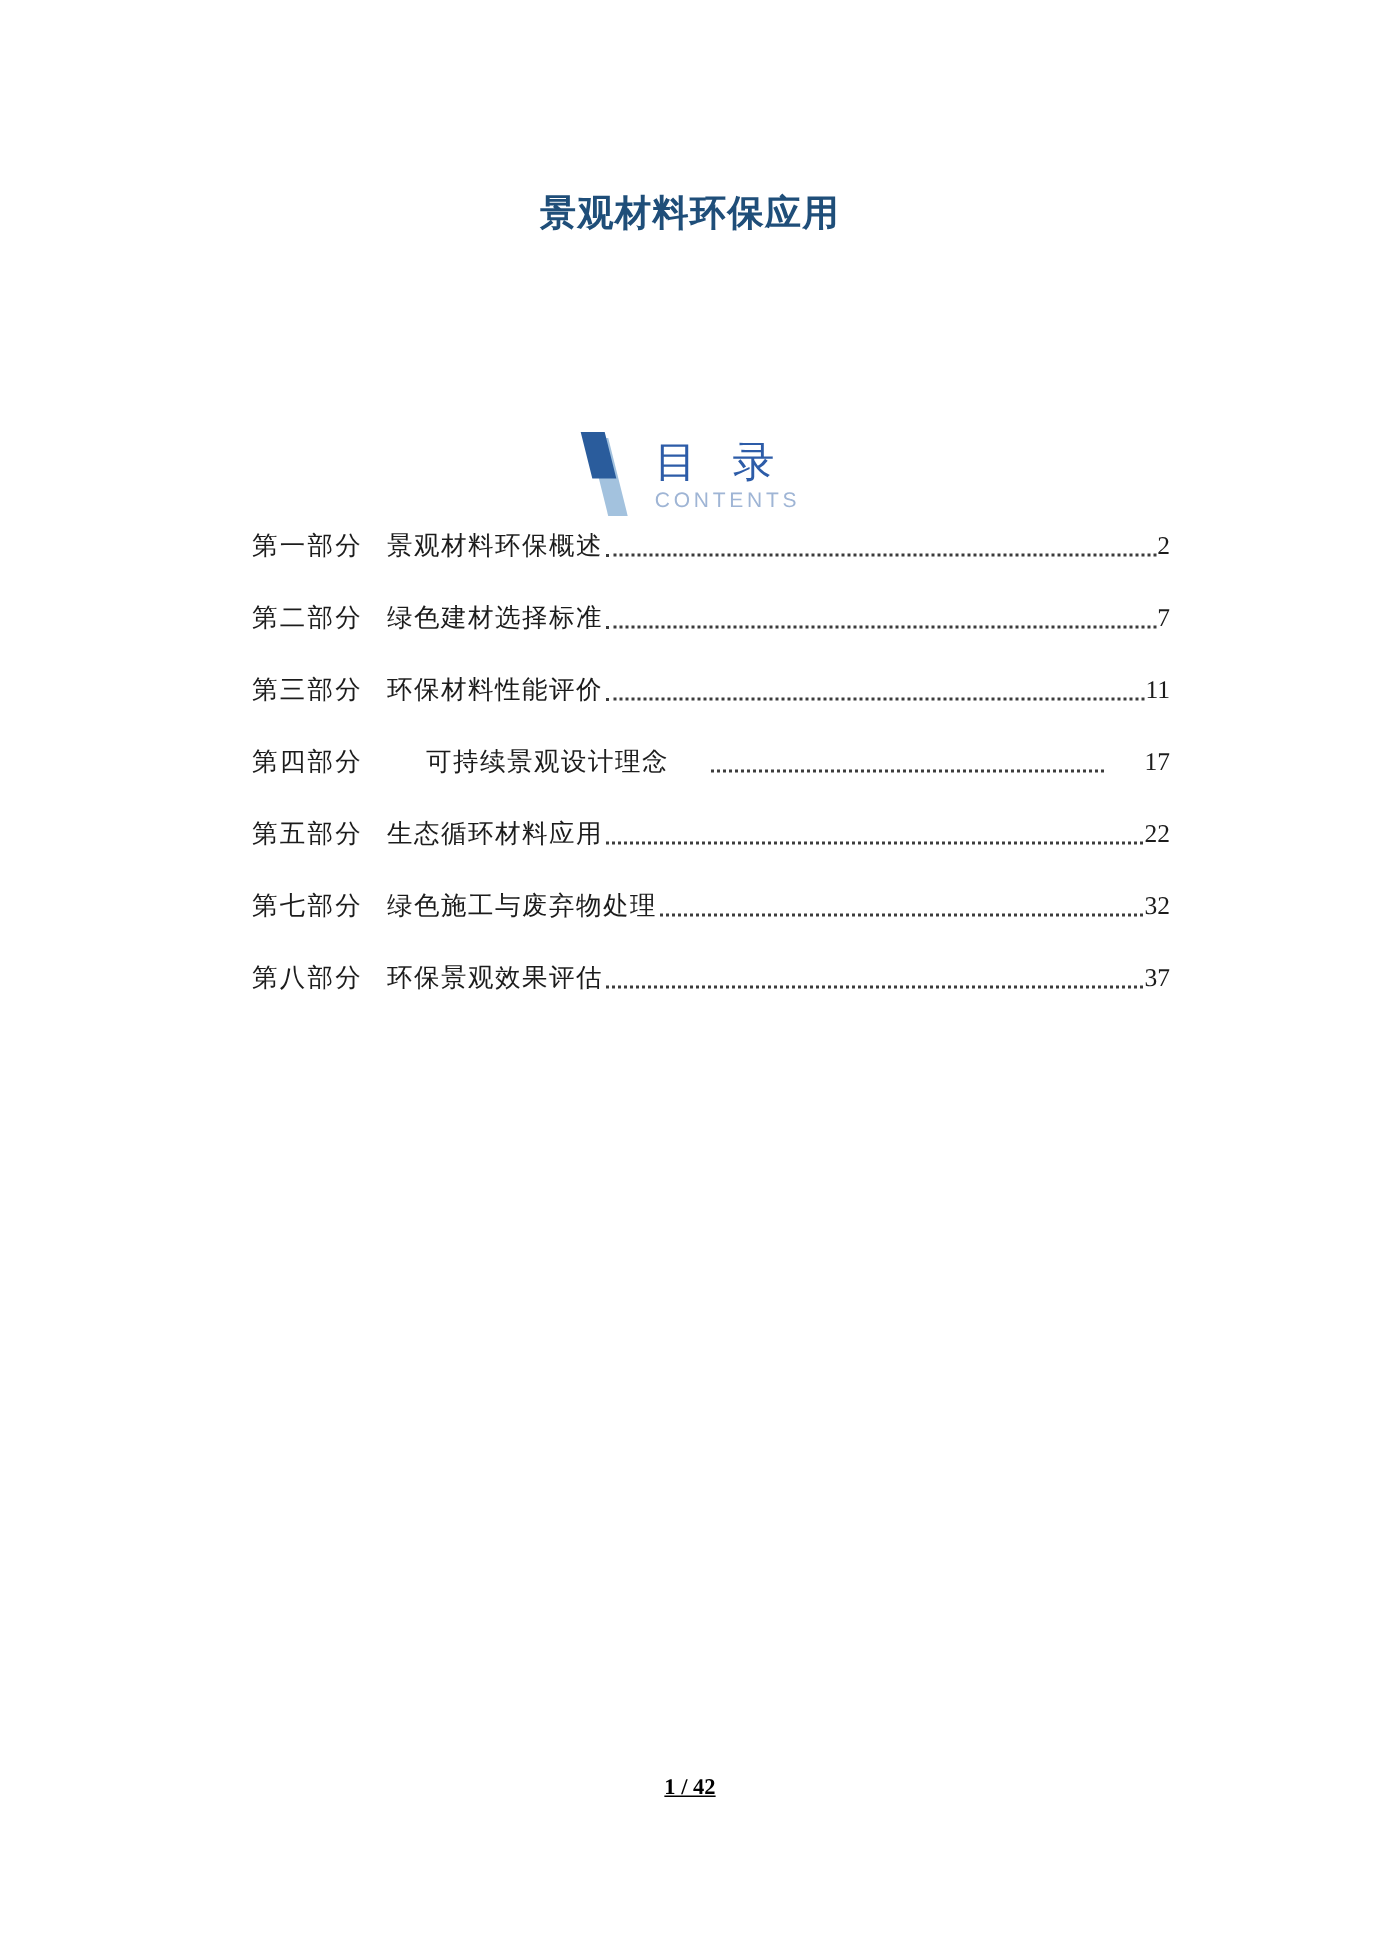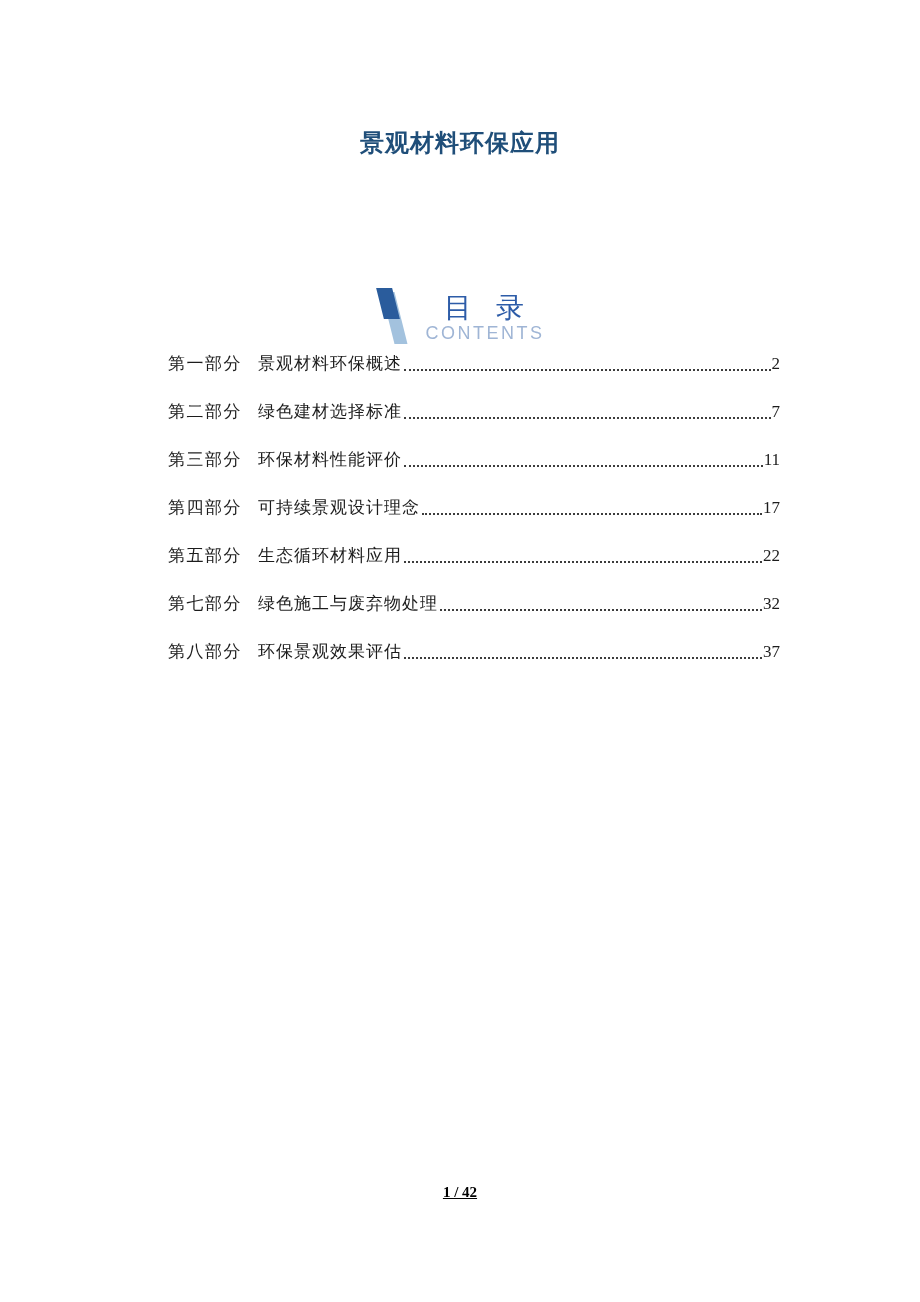--- a/index.html
+++ b/index.html
@@ -69,25 +69,24 @@
     display: flex;
     flex-direction: column;
     padding-top: 6px;
   }
   .toc-cn {
     font-family: "Liberation Sans", "DejaVu Sans", sans-serif;
     font-size: 28px;
     line-height: 28px;
     word-spacing: 12px;
     letter-spacing: 2px;
-    text-align: center;
   }
   .toc-en {
     font-family: "Liberation Sans", "DejaVu Sans", sans-serif;
-    font-size: 18px;
+    font-size: 14px;
     line-height: 14px;
     letter-spacing: 2.5px;
     margin-top: 4px;
   }
 
   
   .toc-list {
     position: absolute;
     top: 337px;
     left: 168px;
@@ -172,21 +171,21 @@
       <span class="toc-page">7</span>
     </div>
 
     <div class="toc-row" style="color: rgb(28, 28, 28);">
       <span class="toc-part">第三部分</span>
       <span class="toc-entry-title">环保材料性能评价</span>
       <span class="toc-leader"></span>
       <span class="toc-page">11</span>
     </div>
 
-    <div class="toc-row" style="color: rgb(28, 28, 28);">
+    <div class="toc-row" style="color: rgb(28, 28, 28); gap: 26px;">
       <span class="toc-part">第四部分</span>
       <span class="toc-entry-title">可持续景观设计理念</span>
       <span class="toc-leader"></span>
       <span class="toc-page">17</span>
     </div>
 
     <div class="toc-row" style="color: rgb(28, 28, 28); justify-content: center;">
       <span class="toc-part">第五部分</span>
       <span class="toc-entry-title">生态循环材料应用</span>
       <span class="toc-leader"></span>

